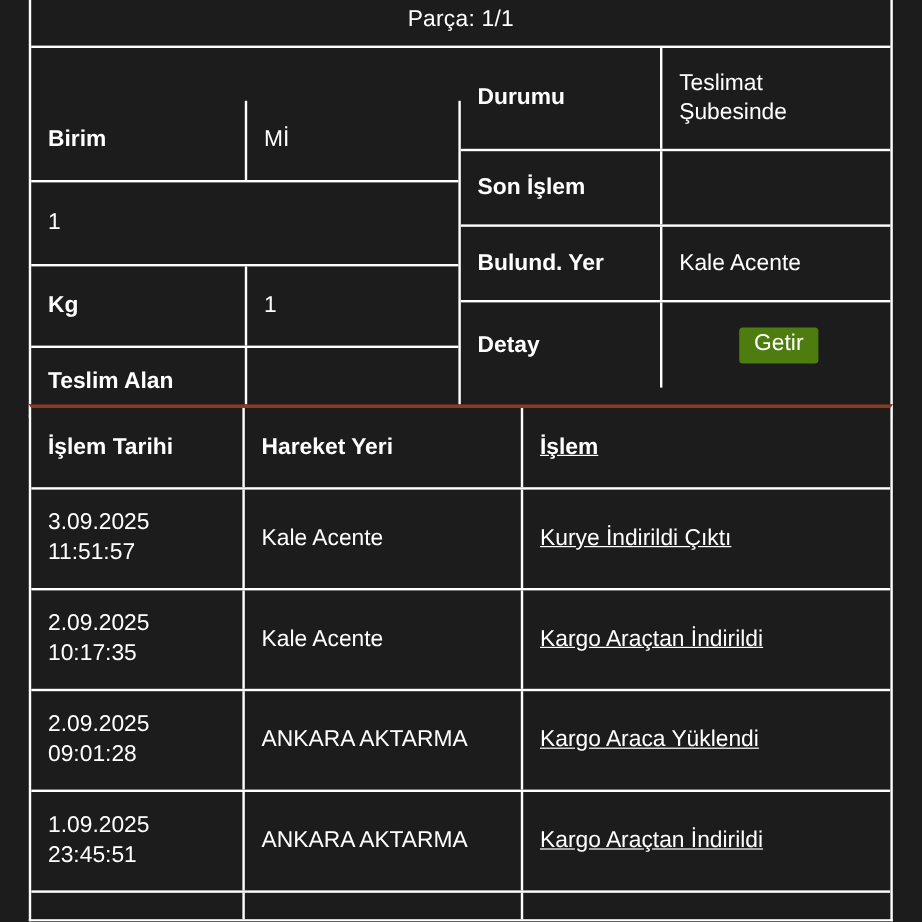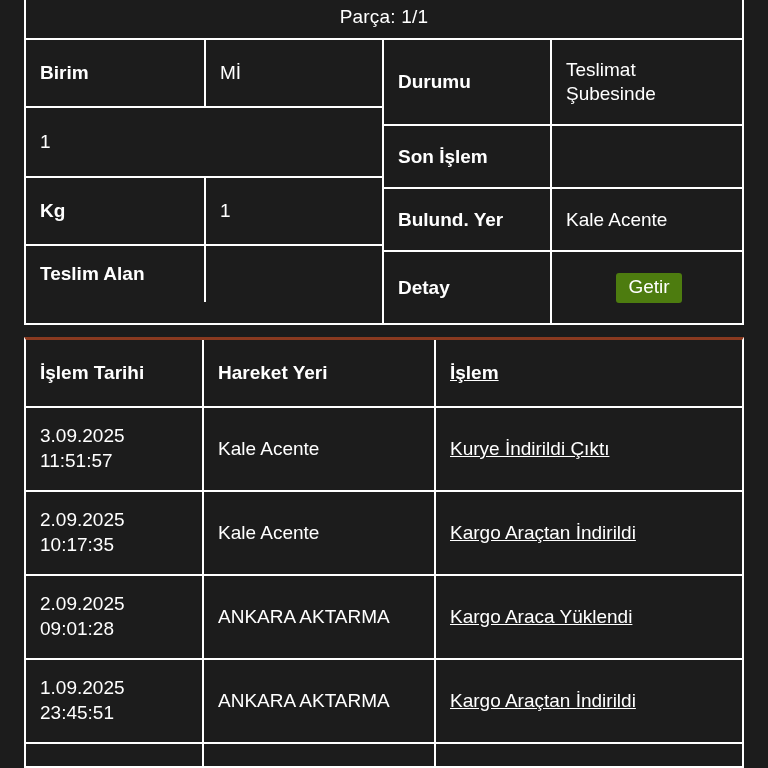--- a/index.html
+++ b/index.html
@@ -44,20 +44,21 @@
   .info-cols {
     display: flex;
     width: 100%;
   }
   .info-col {
     box-sizing: border-box;
   }
   .info-col.left {
     width: 50%;
     border-right: 2px solid #ffffff;
+    margin-top: 44px;
   }
   .info-col.right {
     width: 50%;
   }
   .kv-row {
     display: flex;
     border-bottom: 2px solid #ffffff;
     box-sizing: border-box;
   }
   .kv-row:last-child {

